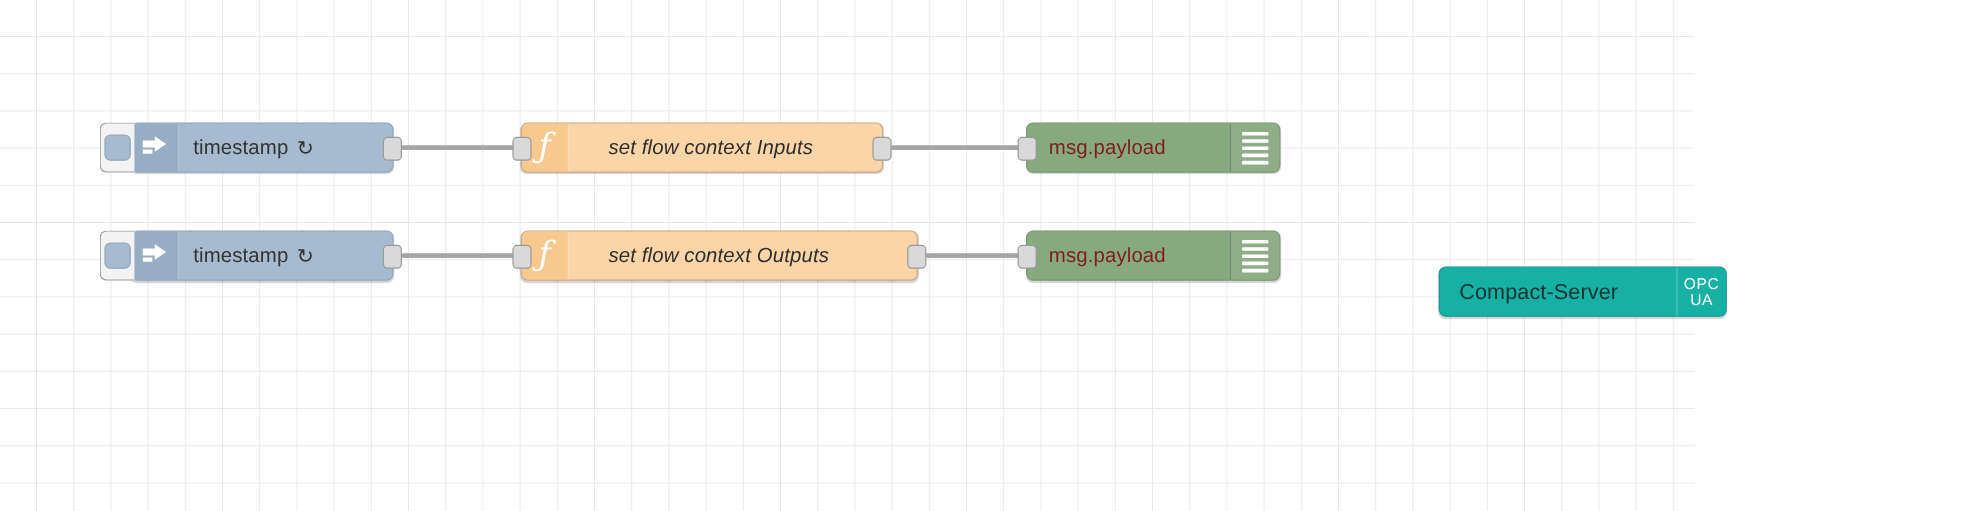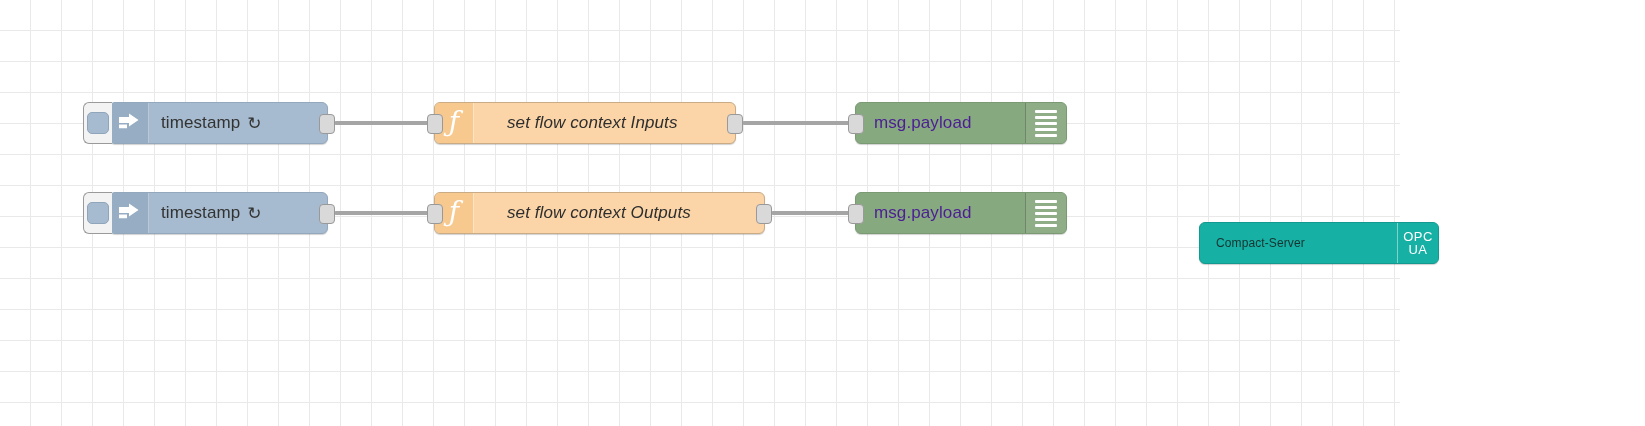--- a/index.html
+++ b/index.html
@@ -18,20 +18,21 @@
   #flow-canvas {
     position: relative;
     width: 1400px;
     height: 426px;
     background-color: #ffffff;
     background-image:
       linear-gradient(to right, #e9e9e9 1px, transparent 1px),
       linear-gradient(to bottom, #e9e9e9 1px, transparent 1px);
     background-size: 31px 31px;
     background-position: -1px -1px;
+    padding-left: 12px;
   }
 
   
   #wire-layer {
     position: absolute;
     left: 0;
     top: 0;
     width: 1645px;
     height: 426px;
     pointer-events: none;
@@ -138,21 +139,21 @@
     color: #2e2e2e;
     margin-left: 21px;
   }
 
   
   .node-debug {
     background: #87a980;
     border-color: #7a9a73;
   }
   .node-debug .node-label {
-    color: #4c1d95;
+    color: #7f1d1d;
     padding-left: 18px;
     padding-right: 8px;
   }
   .debug-button {
     flex: 0 0 40px;
     width: 40px;
     display: flex;
     align-items: center;
     justify-content: center;
     border-left: 1px solid rgba(0,0,0,0.22);
@@ -185,21 +186,21 @@
     z-index: -1;
   }
 
   
   .node-opcua {
     background: #17b0a4;
     border-color: #13998f;
   }
   .node-opcua .node-label {
     color: #16332f;
-    font-size: 12px;
+    font-size: 18px;
     padding: 0 16px;
   }
   .opcua-badge {
     flex: 0 0 40px;
     width: 40px;
     display: flex;
     flex-direction: column;
     align-items: center;
     justify-content: center;
     border-left: 1px solid rgba(255,255,255,0.45);

